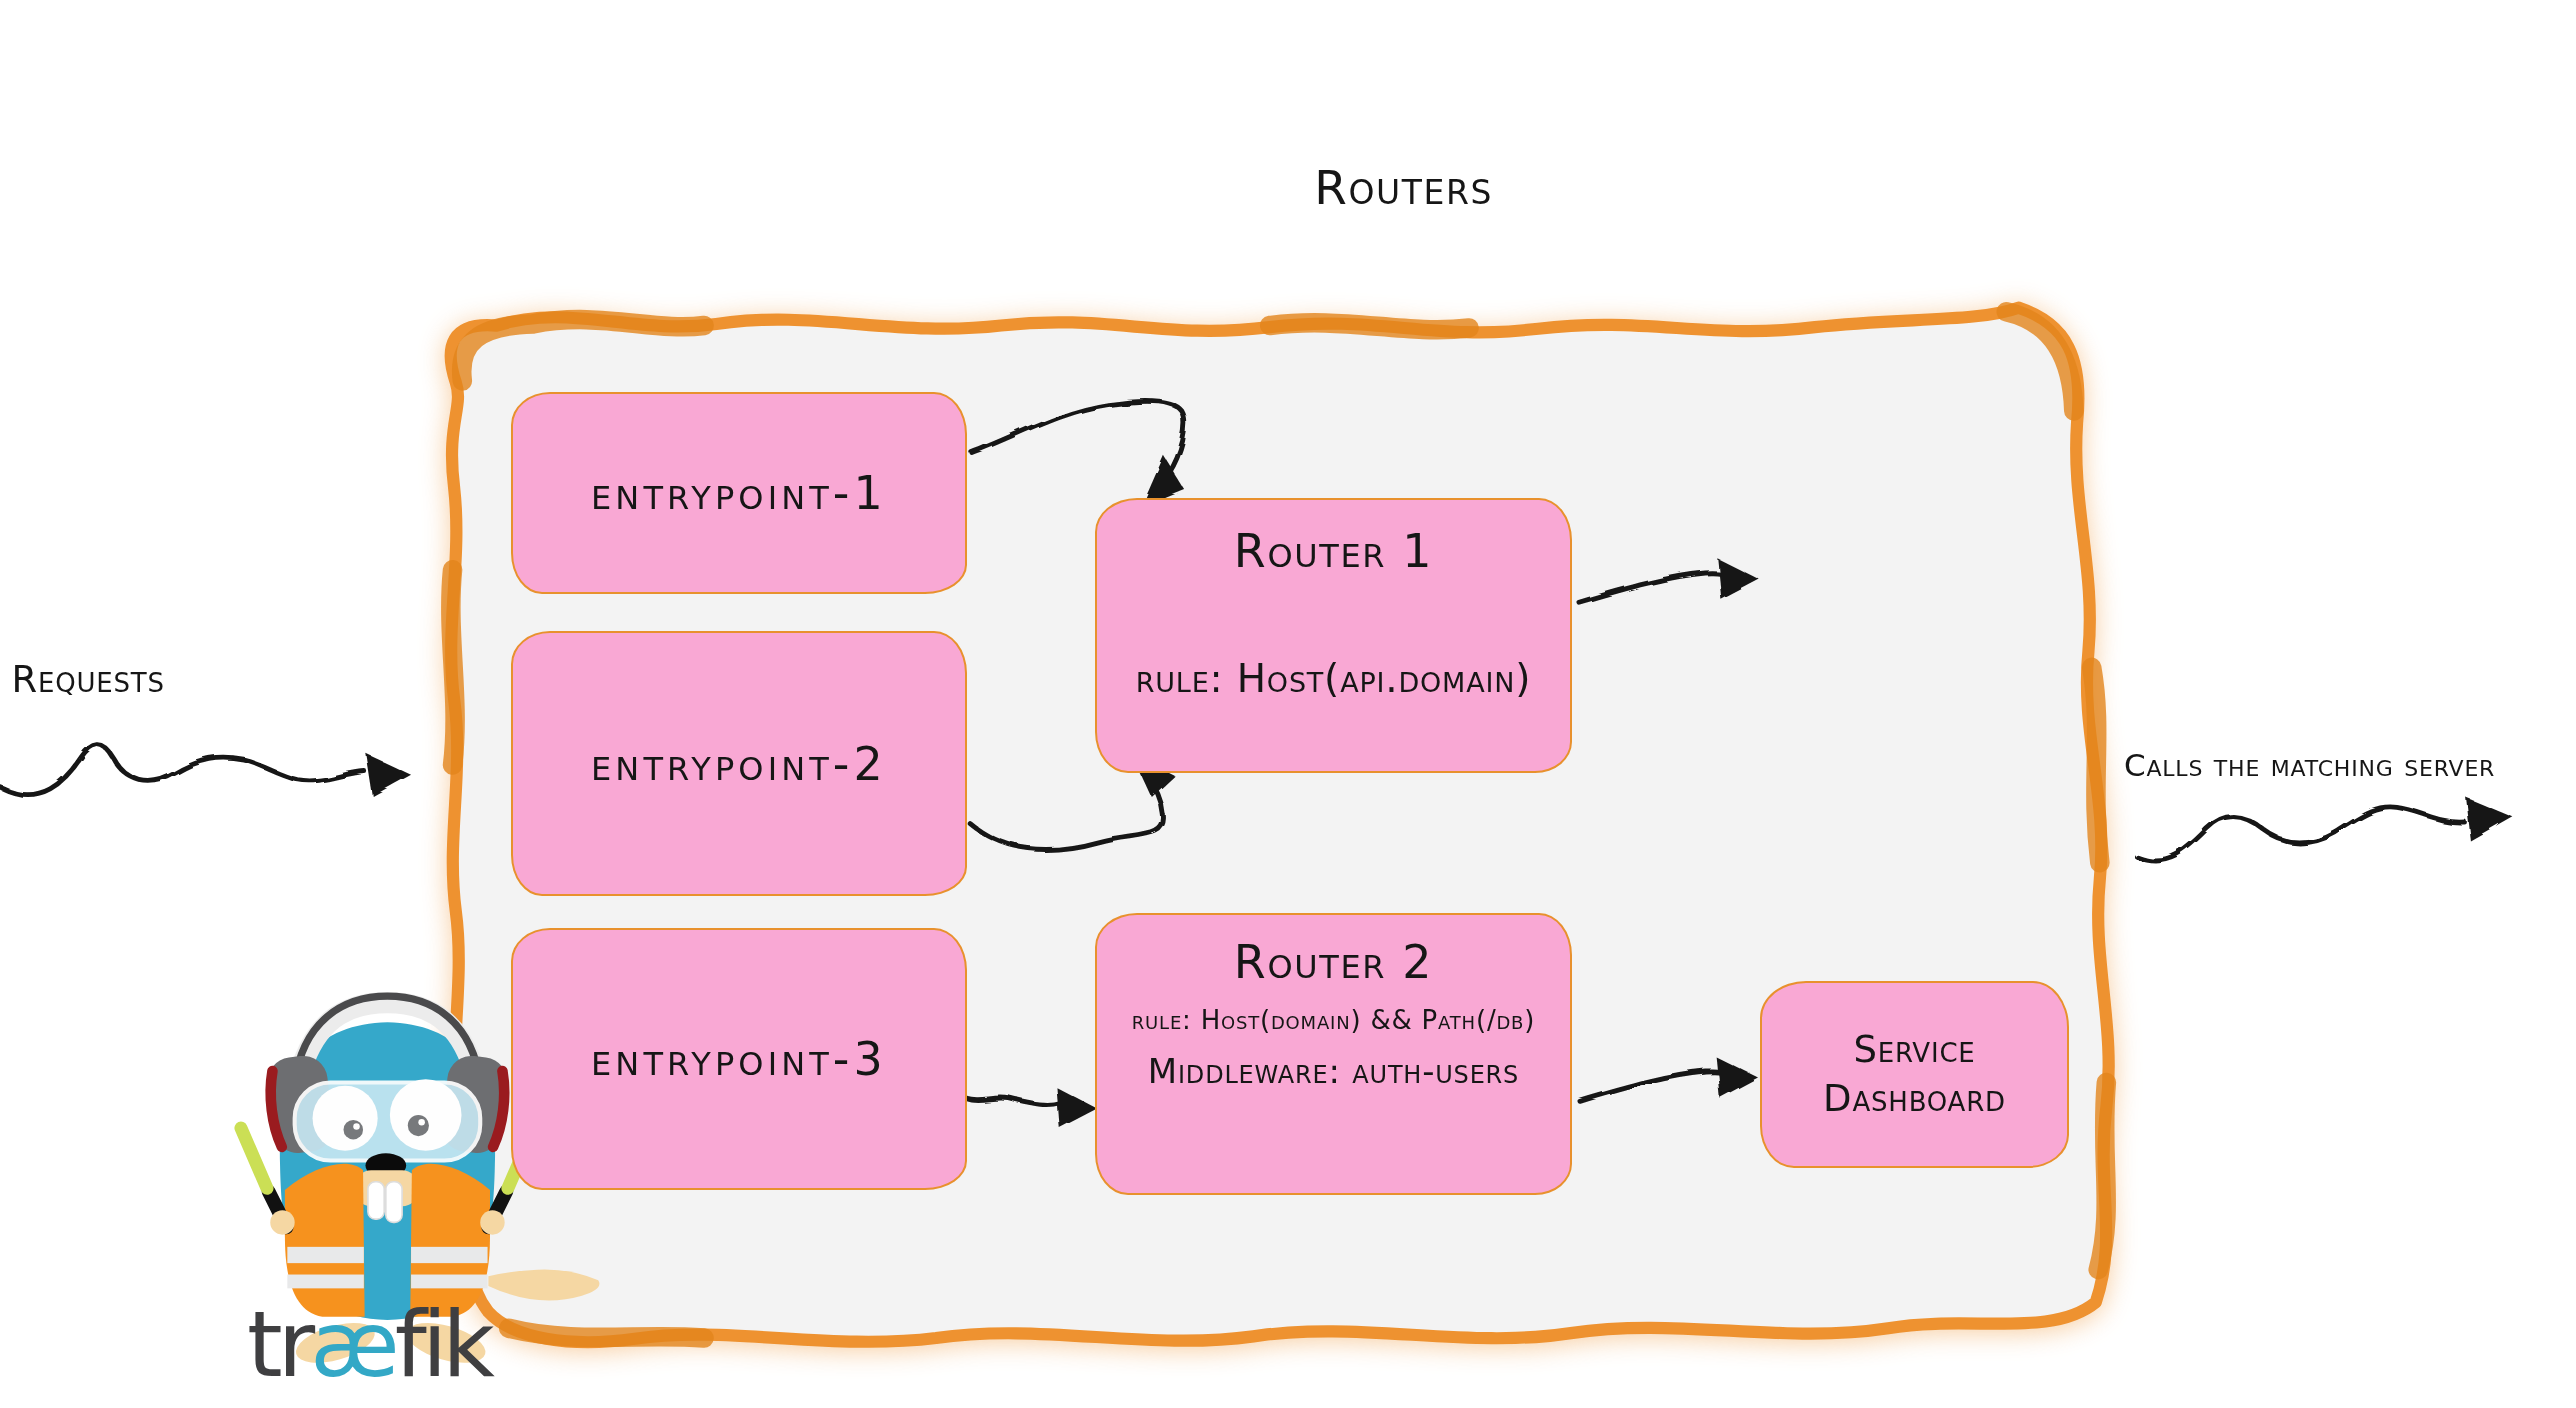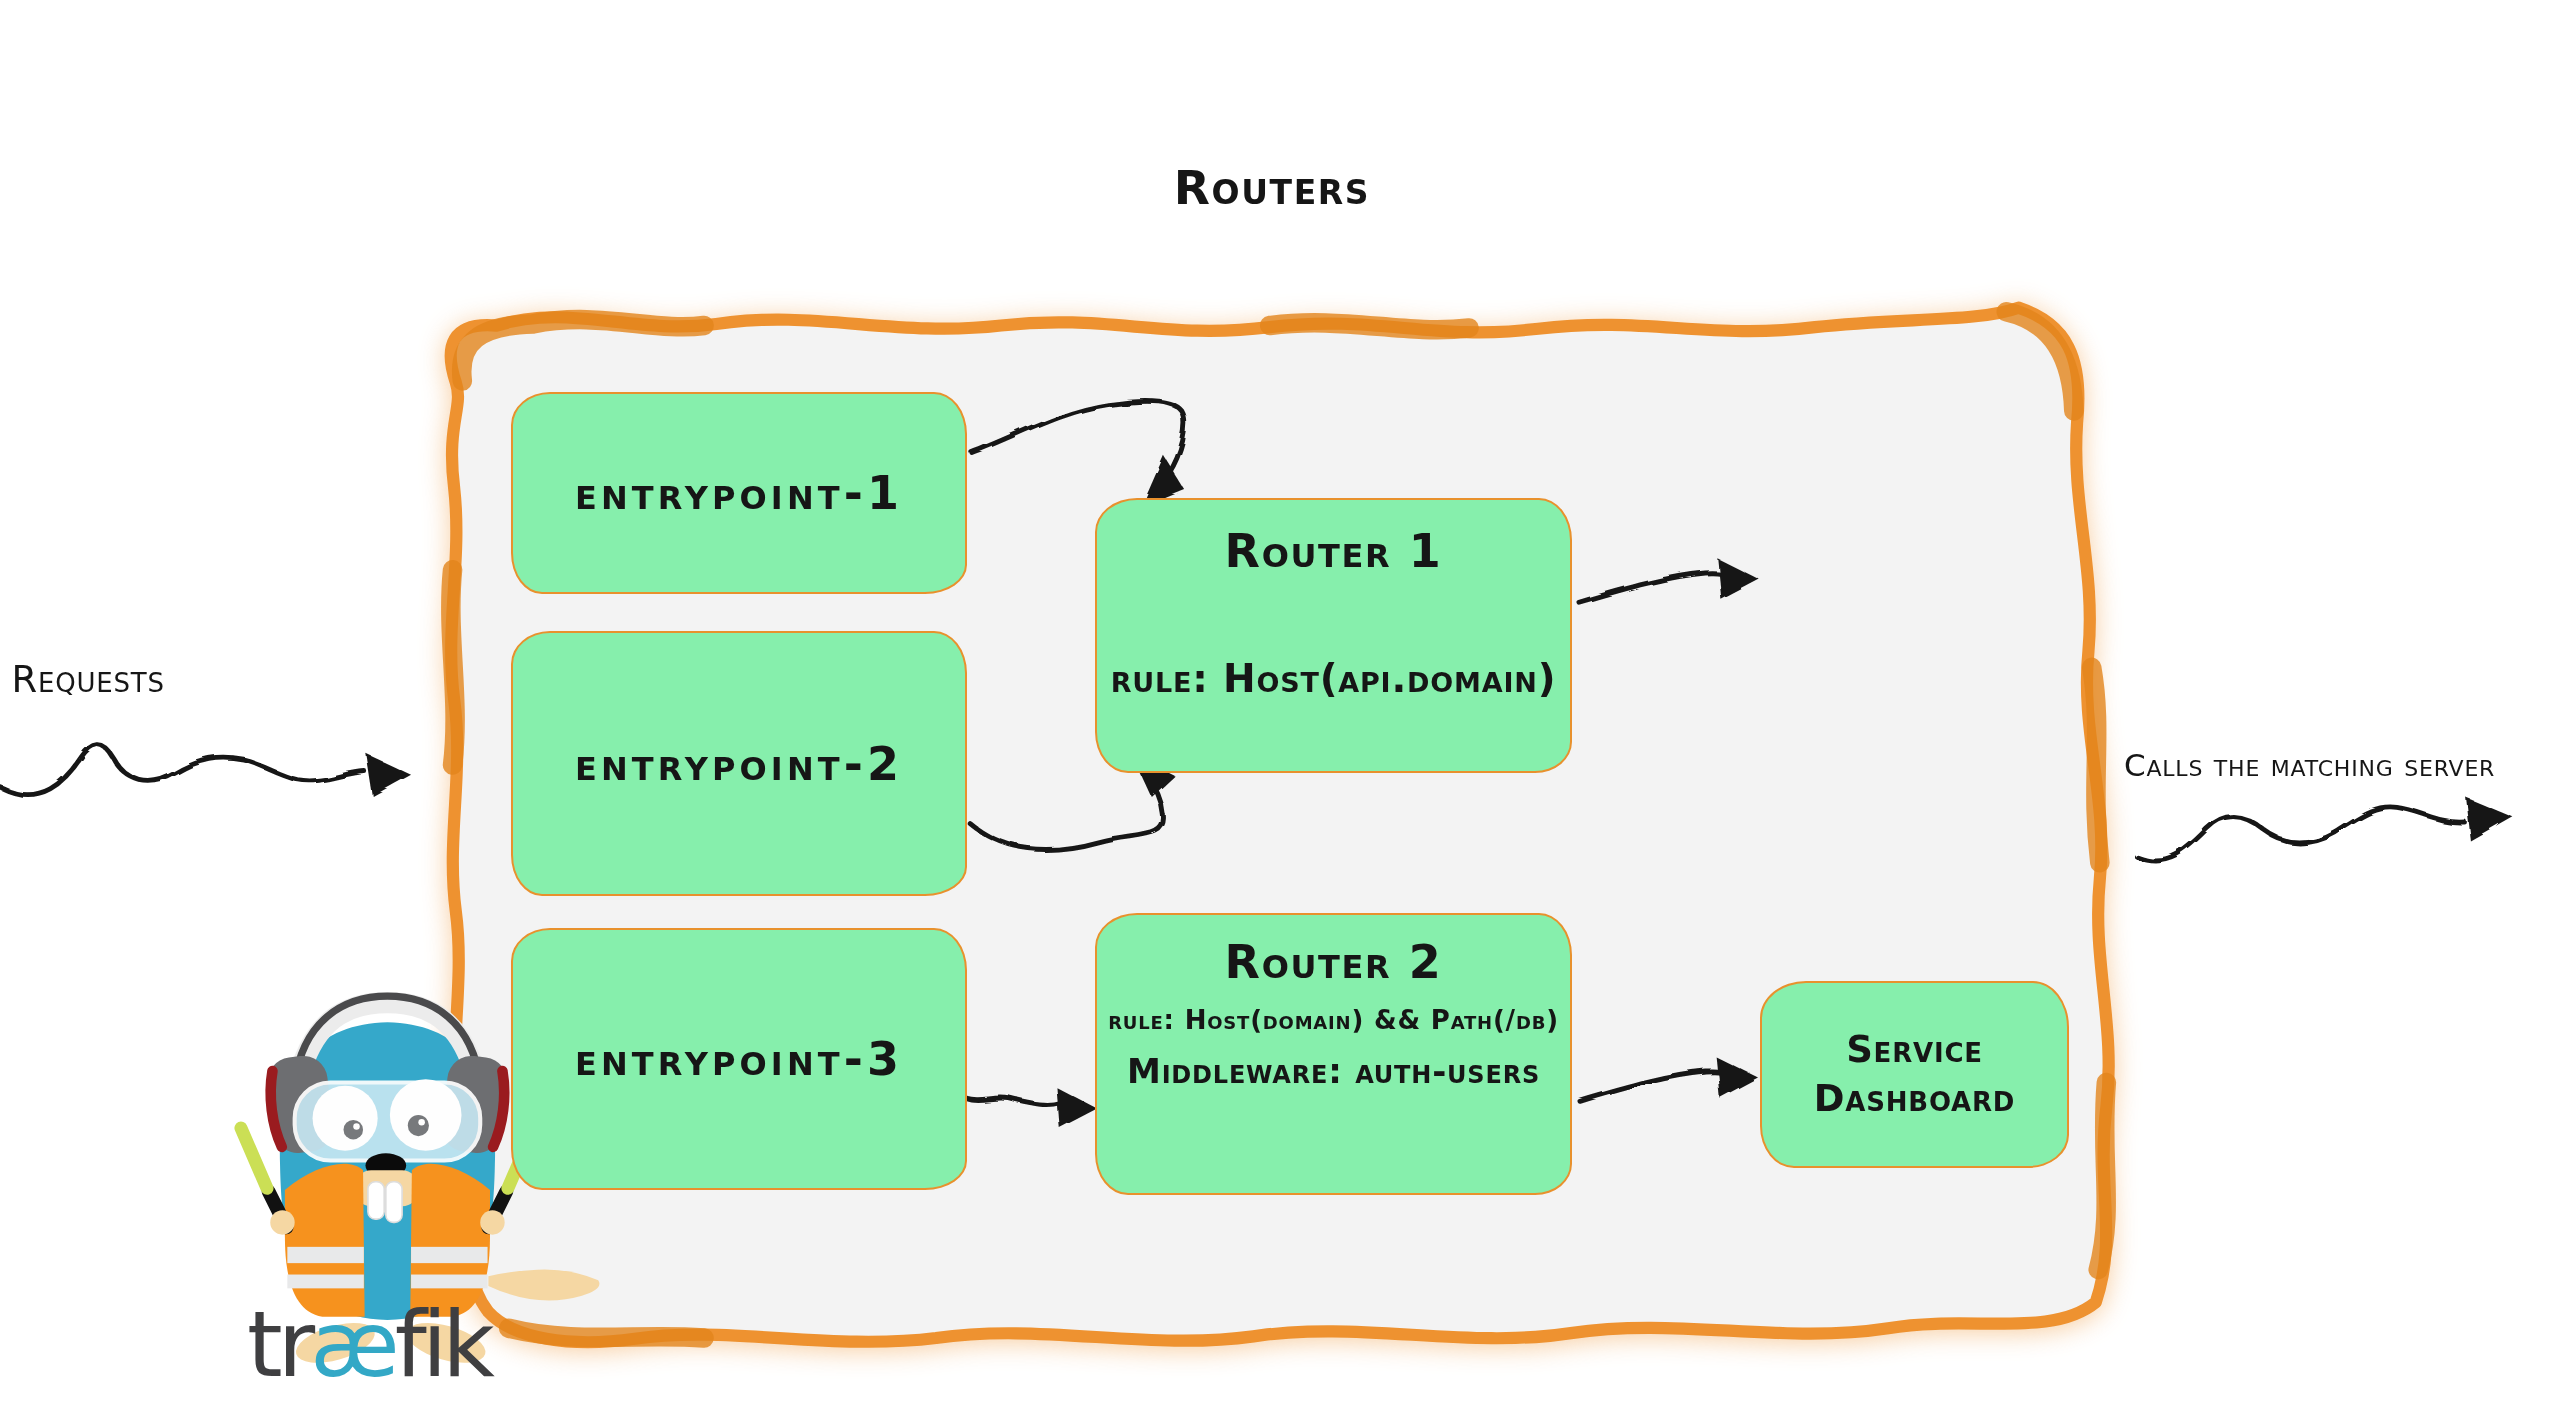--- a/index.html
+++ b/index.html
@@ -5,31 +5,30 @@
   html,body{margin:0;padding:0;background:#ffffff;}
   #canvas{
     position:relative;width:2576px;height:1408px;overflow:hidden;
     font-family:"DejaVu Sans","Liberation Sans",sans-serif;
     color:#161616;background:#ffffff;
   }
   #diagram-svg{position:absolute;left:0;top:0;z-index:1;}
   .abs{position:absolute;z-index:2;}
   .sc{font-variant:small-caps;}
   .diagram-title{
-    left:1028px;top:160px;width:488px;text-align:center;
-    font-size:47px;letter-spacing:1.6px;font-weight:700;
+    left:1005px;top:160px;width:488px;text-align:right;
+    font-size:47px;letter-spacing:1.6px;font-weight:400;
   }
   .side-label{font-size:37px;letter-spacing:0.8px;font-weight:500;}
   .requests-label{left:11.4px;top:658px;width:326px;}
   .calls-label{left:2124px;top:747px;width:444px;font-size:31px;}
   .node{
-    background:#86efac;border:2.4px solid #E8912D;
+    background:#f9a8d4;border:2.4px solid #E8912D;
     display:flex;flex-direction:column;align-items:center;justify-content:center;
     box-sizing:border-box;
-    font-weight:bold;
   }
   .ep-box{
     left:511px;width:456px;
     border-radius:39px 33px 42px 31px / 33px 42px 29px 41px;
   }
   .ep-label{font-size:46px;letter-spacing:4.1px;}
   .router-box{
     left:1095px;width:477px;
     border-radius:42px 33px 37px 33px / 34px 42px 31px 41px;
     justify-content:flex-start;

